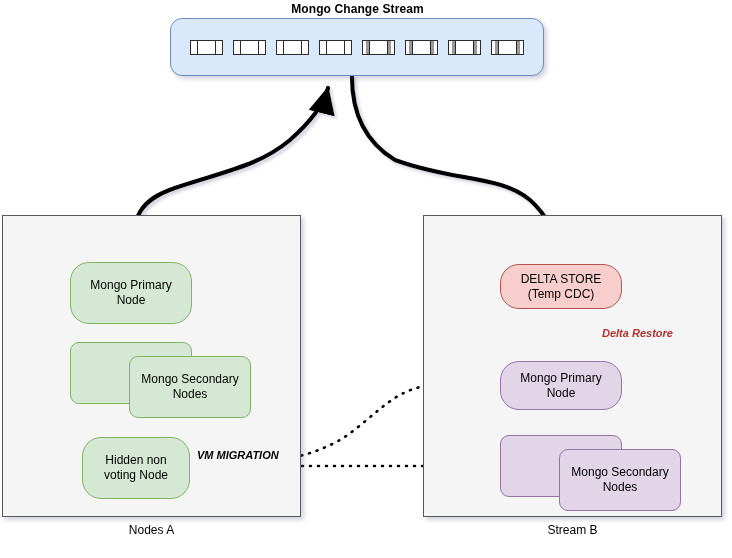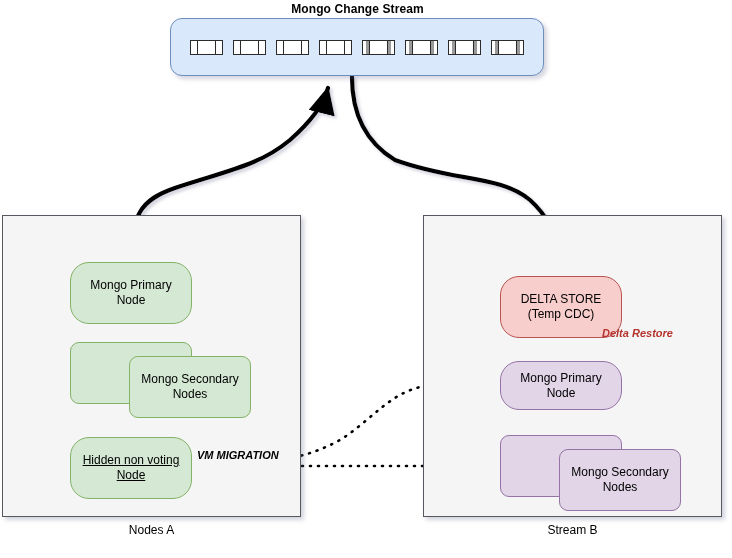--- a/index.html
+++ b/index.html
@@ -221,27 +221,27 @@
 
   <div class="cloud-panel" id="cloudA-panel"></div>
 
   <div class="node green" id="nodeA-primary" style="left:70px; top:262px; width:122px; height:62px;">Mongo Primary Node</div>
 
   <div class="stack" id="nodeA-secondary-stack" style="left:70px; top:342px; width:144px; height:76px;">
     <div class="card-back green" style="width:122px; height:62px;"></div>
     <div class="card-front green" style="width:122px; height:62px;">Mongo Secondary Nodes</div>
   </div>
 
-  <div class="node green" id="nodeA-hidden" style="left:70px; top:437px; width:122px; height:62px;text-decoration:underline;">Hidden non voting Node</div>
+  <div class="node green" id="nodeA-hidden" style="left:82px; top:437px; width:108px; height:62px;">Hidden non voting Node</div>
 
   <div class="cloud-label" id="cloudA-label">Nodes A</div>
 
   <div class="cloud-panel" id="cloudB-panel"></div>
 
-  <div class="node red" id="nodeB-delta-store" style="left:500px; top:276px; width:122px; height:62px;">DELTA STORE (Temp CDC)</div>
+  <div class="node red" id="nodeB-delta-store" style="left:500px; top:264px; width:122px; height:45px;">DELTA STORE (Temp CDC)</div>
 
   <div class="node purple" id="nodeB-primary" style="left:500px; top:361px; width:122px; height:49px;">Mongo Primary Node</div>
 
   <div class="stack" id="nodeB-secondary-stack" style="left:500px; top:435px; width:144px; height:76px;">
     <div class="card-back purple" style="width:122px; height:62px;"></div>
     <div class="card-front purple" style="width:122px; height:62px;">Mongo Secondary Nodes</div>
   </div>
 
   <div class="cloud-label" id="cloudB-label">Stream B</div>
 

